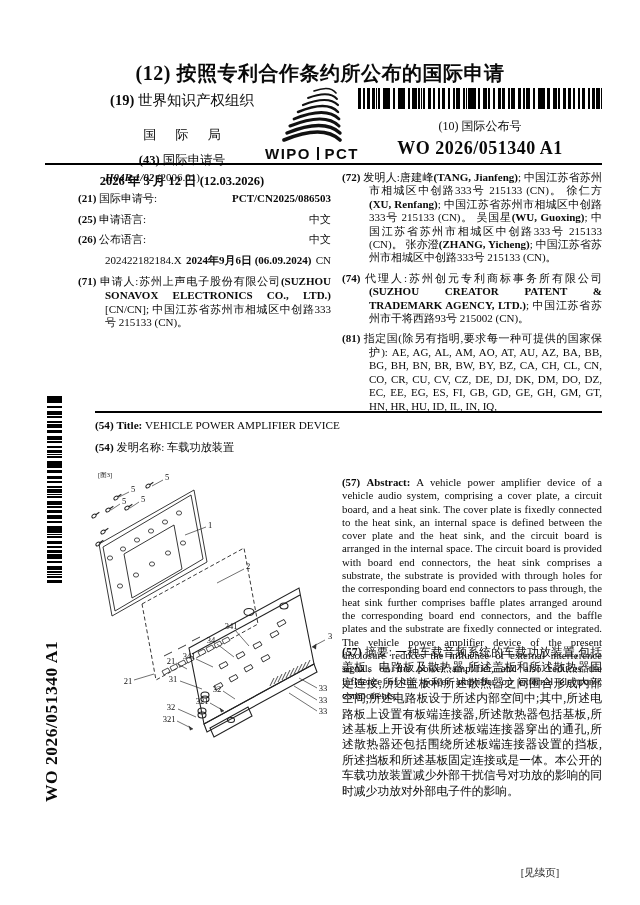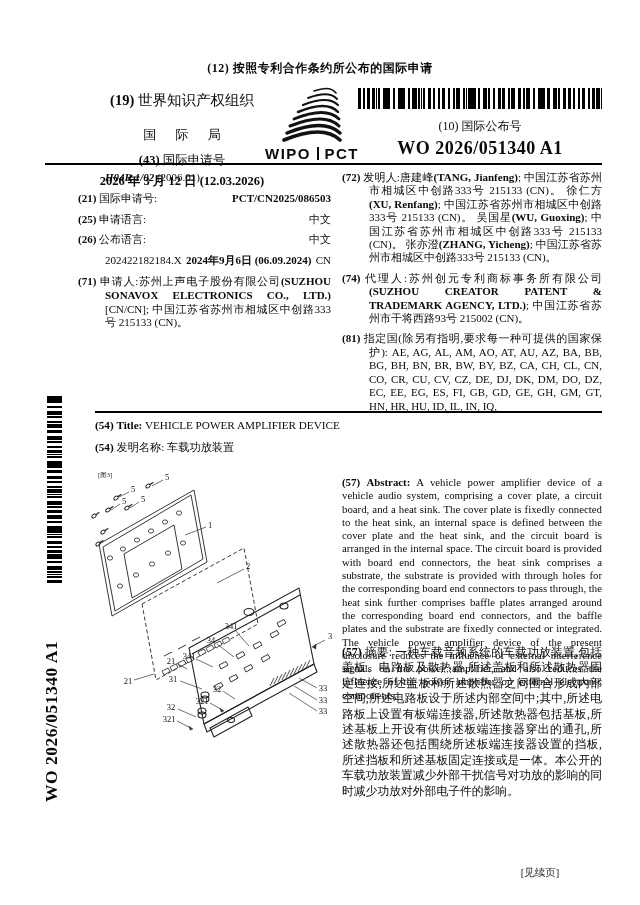--- a/index.html
+++ b/index.html
@@ -3,21 +3,21 @@
 <meta charset="utf-8">
 <style>
   html,body{margin:0;padding:0;background:#e8e8e8;}
   .page{position:relative;width:640px;height:905px;background:#fff;overflow:hidden;
         font-family:"Liberation Serif","DejaVu Serif",serif;color:#0a0a0a;}
   .b{font-weight:bold;}
   .bi{font-weight:bold;font-style:italic;}
   .num{font-weight:bold;}
 
   .hdr-title{position:absolute;top:60px;left:0;width:100%;text-align:center;
-             font-size:12px;font-weight:bold;letter-spacing:.5px;}
+             font-size:20px;font-weight:bold;letter-spacing:.5px;}
   .hdr-left{position:absolute;top:91px;left:68px;width:228px;text-align:center;}
   .org-line{font-size:14.5px;}
   .bureau{font-size:13px;letter-spacing:8px;margin-top:16px;text-indent:8px;}
   .date-label{font-size:12.5px;margin-top:8px;}
   .date-value{font-size:12.5px;font-weight:bold;margin-top:4px;}
 
   .logo{position:absolute;top:86px;left:260px;width:104px;text-align:center;}
   .logo svg{display:block;margin:0 auto;}
   .logo-text{display:flex;align-items:center;justify-content:center;gap:6px;
              font-family:"Liberation Sans","DejaVu Sans",sans-serif;font-weight:bold;

